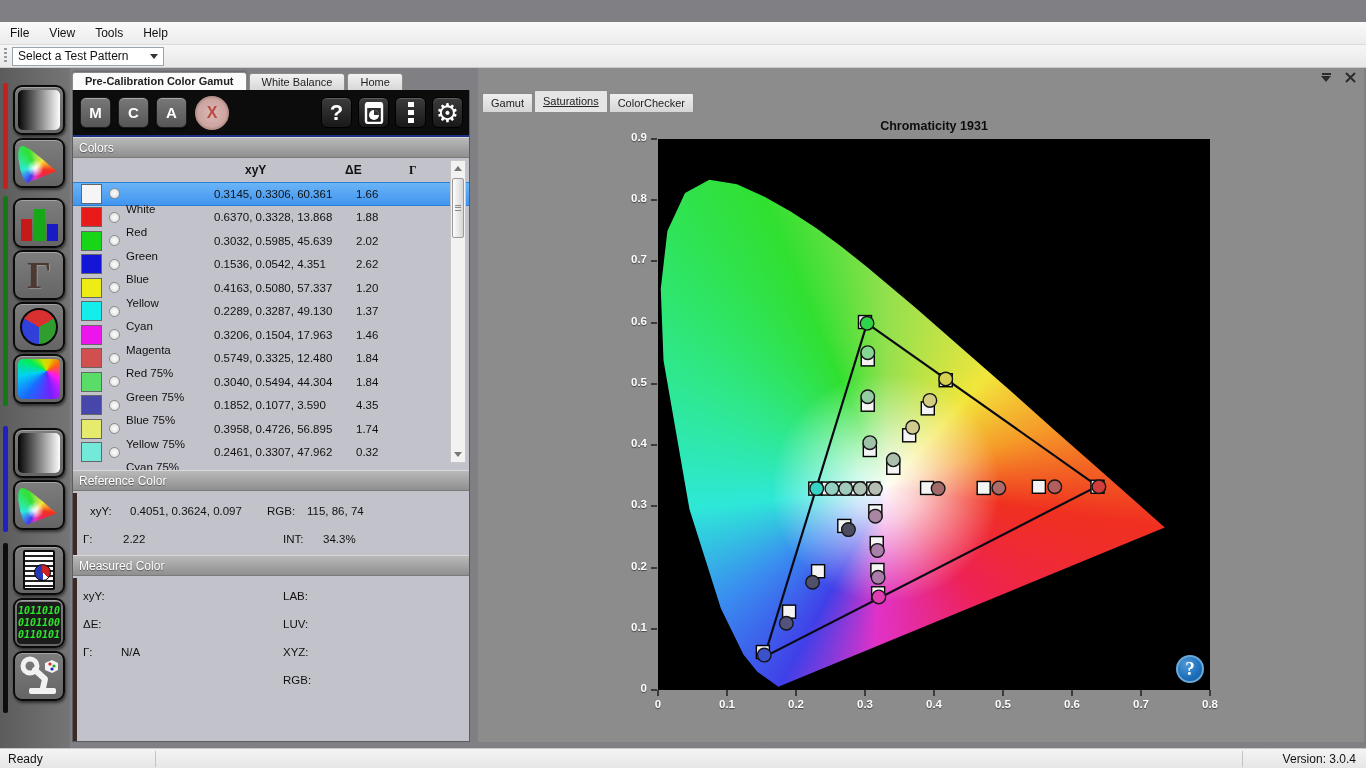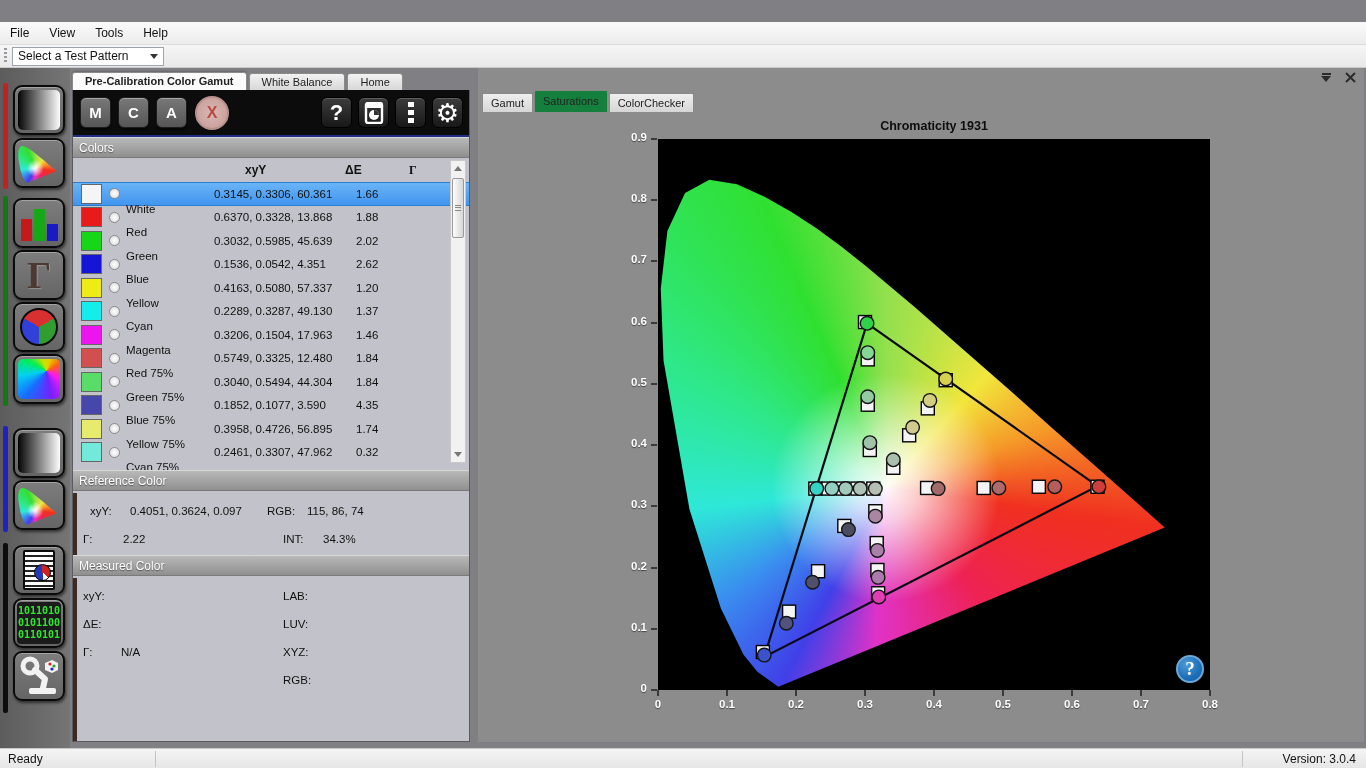--- a/index.html
+++ b/index.html
@@ -59,21 +59,21 @@
   .ic-bars i { display:block; width:11px; }
   .ic-gamma { font-family:"Liberation Serif", serif; font-size:38px; font-weight:bold; color:#4c3a32; text-shadow:1px 1px 1px rgba(255,255,255,.25); line-height:40px; }
   .ic-pie { width:38px; height:38px; border-radius:50%; border:2px solid #0a0a0a;
     background:conic-gradient(from 300deg, #d83030 0 120deg, #2f9e2f 120deg 240deg, #3040d8 240deg 360deg); }
   .ic-swirl { background:conic-gradient(from 220deg at 68% 30%, #2a6ae0, #28c8e0, #28e06a, #c8e028, #e0c828, #e06a28 55%, #e028c8 72%, #6a28e0 86%, #2a6ae0); filter:saturate(1.3); }
   .ic-report { width:32px; height:40px; background:#fff; border:2px solid #0a0a0a; border-radius:2px; position:relative;
     background-image:repeating-linear-gradient(#fff 0 3px, #222 3px 5px); background-clip:padding-box; }
   .ic-report .pie { position:absolute; right:2px; top:12px; width:17px; height:17px; border-radius:50%; border:1px solid #000;
     background:conic-gradient(from 0deg, #c22 0 130deg, #fff 130deg 175deg, #2338b8 175deg 360deg); }
   .ic-binary { width:44px; height:42px; background:#1b1b1b; border-radius:4px; display:flex; flex-direction:column; justify-content:center;
-    font-family:"DejaVu Sans Mono", monospace; font-size:10px; font-weight:bold; color:#2ee82e; line-height:12px; text-align:center; }
+    font-family:"DejaVu Sans Mono", monospace; font-size:10px; font-weight:bold; color:#2ee82e; line-height:12px; text-align:center;font-style:italic; }
 
   
   .lpanel { position:absolute; left:72px; top:4px; width:398px; bottom:6px; }
   .ltabs { height:18px; display:flex; align-items:flex-end; }
   .ltab { font-size:11px; color:#222; background:linear-gradient(#f2f2f2,#d8d8d8); border:1px solid #8a8a8a; border-bottom:none;
     border-radius:3px 3px 0 0; padding:2px 12px 1px; margin-right:2px; height:17px; }
   .ltab.active { background:#fbfbfb; font-weight:bold; height:18px; box-shadow:0 -1px 2px rgba(0,0,0,.2); }
   .lbody { position:absolute; top:18px; left:0; right:0; bottom:0; background:#c2c2ca; border:1px solid #5c5c60; border-top:none; }
   .ltoolbar { position:relative; height:45px; background:#0c0c0c; display:flex; align-items:center; }
   .sq-btn { width:31px; height:31px; margin-left:7px; border:1px solid #1c1c1c; border-radius:6px;
@@ -118,21 +118,21 @@
   
   .rpanel { position:absolute; left:478px; top:0; right:2px; bottom:6px; background:#8c8c8c; }
   .dockbar { height:22px; position:relative; }
   .dock-ics { position:absolute; right:8px; top:4px; display:flex; gap:14px; align-items:center; }
   .pin-ic { display:flex; flex-direction:column; align-items:center; gap:1px; }
   .pin-ic b { width:9px; height:2px; background:#2b2b2b; }
   .pin-ic i { width:0; height:0; border-left:5px solid transparent; border-right:5px solid transparent; border-top:6px solid #2b2b2b; }
   .rtabs { height:22px; display:flex; align-items:flex-end; padding-left:4px; }
   .rtab { font-size:11px; color:#222; background:linear-gradient(#efefef,#d6d6d6); border:1px solid #8a8a8a; border-bottom:none;
     border-radius:2px 2px 0 0; padding:3px 8px 2px; margin-right:1px; height:19px; }
-  .rtab.active { background:#15803d; height:22px; padding-top:4px; }
+  .rtab.active { background:#e5e5e5; height:22px; padding-top:4px;text-decoration:underline; }
   .chart { position:absolute; left:0; right:0; top:44px; bottom:0; background:#8c8c8c; }
   .chart-title { position:absolute; left:180px; top:7px; width:552px; text-align:center; font-size:12.5px; font-weight:bold; color:#0d0d0d; }
   .plot { position:absolute; left:180px; top:27px; width:552px; height:551px; background:#000; }
   .plot .cie-big { position:absolute; inset:0; }
   .plot svg { position:absolute; inset:0; }
   .tickmark-x { position:absolute; width:2px; height:6px; background:#3a3a3a; }
   .ticklab-x { position:absolute; transform:translateX(-50%); font-size:11.5px; font-weight:bold; color:#fff; text-shadow:0 1px 1px #444; }
   .tickmark-y { position:absolute; width:6px; height:2px; background:#3a3a3a; }
   .ticklab-y { position:absolute; width:36px; text-align:right; font-size:11.5px; font-weight:bold; color:#fff; text-shadow:0 1px 1px #444; }
   .help-btn { position:absolute; left:698px; top:543px; width:28px; height:28px; border-radius:50%;

